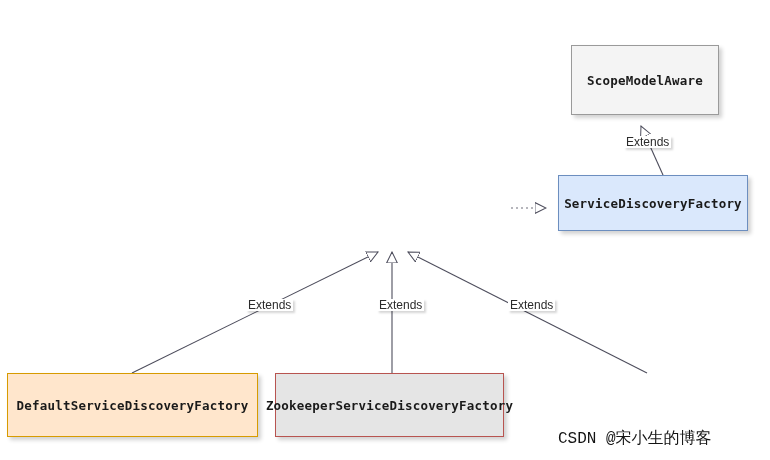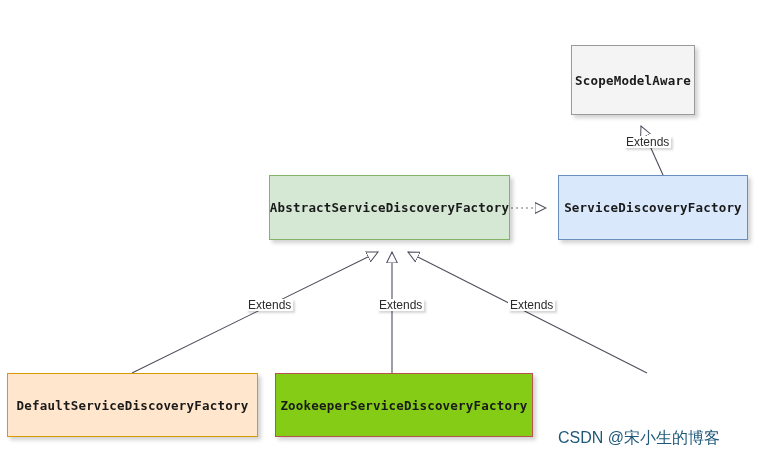--- a/index.html
+++ b/index.html
@@ -48,23 +48,23 @@
     color: #2b2b2b;
     background: #ffffff;
     padding: 1px 2px;
     box-shadow: 1.5px 1.5px 2px rgba(0,0,0,0.16);
     white-space: nowrap;
     z-index: 3;
     line-height: 10px;
   }
   #watermark {
     position: absolute;
-    font-family: Liberation Sans, sans-serif;
+    font-family: Liberation Mono, monospace;
     font-size: 16px;
-    color: #0c4a6e;
+    color: #000000;
     opacity: 0.92;
     white-space: nowrap;
     z-index: 5;
   }
 </style>
 </head>
 <body>
 
 <div id="canvas">
 
@@ -89,37 +89,34 @@
 
     <g>
       <line x1="392" y1="373" x2="392" y2="252" stroke="#4d4d5c" stroke-width="1.1" marker-end="url(#hollow-tri)"></line>
     </g>
 
     <g>
       <line x1="647" y1="373" x2="408" y2="252" stroke="#4d4d5c" stroke-width="1.1" marker-end="url(#hollow-tri)"></line>
     </g>
   </svg>
 
-  <div class="node" style="left:571px; top:45px; width:124px; height:70px; background:#f4f4f4; border-color:#9a9a9a;">
+  <div class="node" style="left:571px; top:45px; width:148px; height:70px; background:#f4f4f4; border-color:#9a9a9a;">
     <span>ScopeModelAware</span>
   </div>
 
-  <div class="node" style="left:269px; top:175px; width:241px; height:65px; background:#d5e8d4; border-color:#82b366;">
-    <span>AbstractServiceDiscoveryFactory</span>
-  </div>
 
-  <div class="node" style="left:558px; top:175px; width:190px; height:65px; background:#dae8fc; border-color:#6c8ebf;">
+  <div class="node" style="left:558px; top:175px; width:190px; height:56px; background:#dae8fc; border-color:#6c8ebf;">
     <span>ServiceDiscoveryFactory</span>
   </div>
 
   <div class="node" style="left:7px; top:373px; width:251px; height:64px; background:#ffe6cc; border-color:#d79b00;">
     <span>DefaultServiceDiscoveryFactory</span>
   </div>
 
-  <div class="node" style="left:275px; top:373px; width:258px; height:64px; background:#84cc16; border-color:#b85450;">
+  <div class="node" style="left:275px; top:373px; width:229px; height:64px; background:#e5e5e5; border-color:#b85450;">
     <span>ZookeeperServiceDiscoveryFactory</span>
   </div>
 
 
   <div class="edge-label" style="left:624px; top:136px;">Extends</div>
 
   <div class="edge-label" style="left:246px; top:299px;">Extends</div>
 
   <div class="edge-label" style="left:377px; top:299px;">Extends</div>
 

